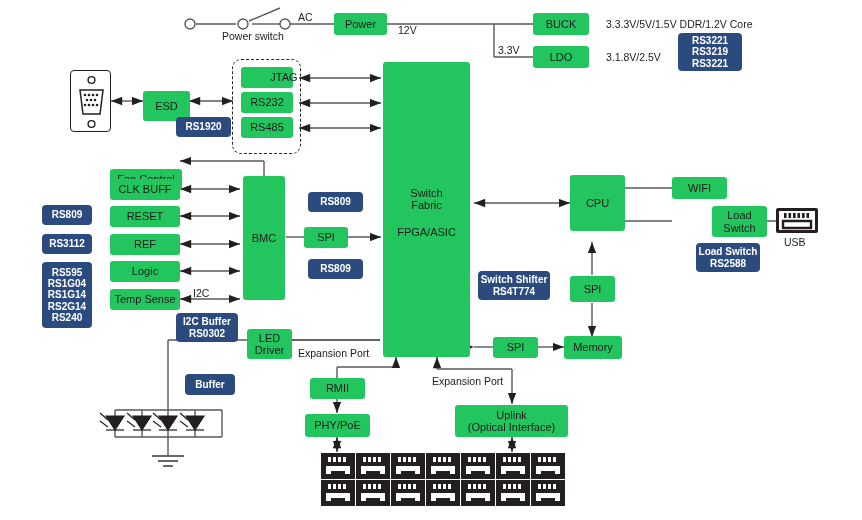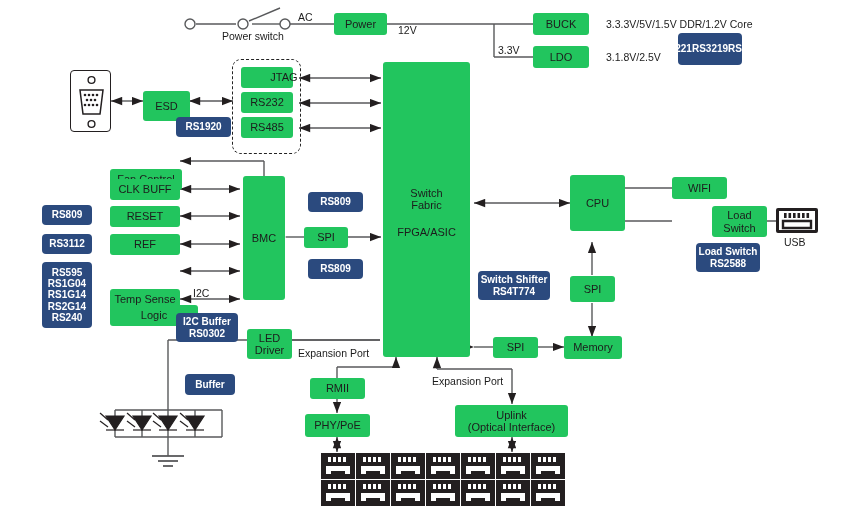--- a/index.html
+++ b/index.html
@@ -142,21 +142,21 @@
 
   <div class="lbl" style="left:222px;top:30px;">Power switch</div>
   <div class="lbl" style="left:298px;top:11px;">AC</div>
   <div class="node grey" style="left:334px;top:13px;width:53px;height:22px;">Power</div>
   <div class="lbl" style="left:398px;top:24px;">12V</div>
   <div class="lbl" style="left:498px;top:44px;">3.3V</div>
   <div class="node grey" style="left:533px;top:13px;width:56px;height:22px;">BUCK</div>
   <div class="node grey" style="left:533px;top:46px;width:56px;height:22px;">LDO</div>
   <div class="lbl" style="left:606px;top:18px;">3.3.3V/5V/1.5V DDR/1.2V Core</div>
   <div class="lbl" style="left:606px;top:51px;">3.1.8V/2.5V</div>
-  <div class="node blue" style="left:678px;top:33px;width:64px;height:32px;flex-direction:row;">
+  <div class="node blue" style="left:678px;top:33px;width:64px;height:38px;flex-direction:column;">
     <span>RS3221</span>
     <span>RS3219</span>
     <span>RS3221</span>
   </div>
 
   <div class="db9" style="left:70px;top:70px;width:41px;height:62px;">
     <svg width="41" height="62" viewBox="0 0 41 62">
       <circle cx="20.5" cy="9" r="3.4" fill="#fff" stroke="#231f20" stroke-width="1.4"></circle>
       <circle cx="20.5" cy="53" r="3.4" fill="#fff" stroke="#231f20" stroke-width="1.4"></circle>
       <path d="M9,19 L32,19 L29,43 L12,43 Z" fill="#fff" stroke="#231f20" stroke-width="1.5"></path>
@@ -181,21 +181,21 @@
 
   <div class="dashed" style="left:232px;top:59px;width:69px;height:95px;"></div>
   <div class="node grey" style="left:241px;top:67px;width:52px;height:21px;padding-left:34px;">JTAG</div>
   <div class="node grey" style="left:241px;top:92px;width:52px;height:21px;">RS232</div>
   <div class="node grey" style="left:241px;top:117px;width:52px;height:21px;">RS485</div>
 
   <div class="node grey" style="left:110px;top:151px;width:72px;height:21px;margin-top:18px;">Fan Control</div>
   <div class="node grey" style="left:110px;top:179px;width:70px;height:21px;">CLK BUFF</div>
   <div class="node grey" style="left:110px;top:206px;width:70px;height:21px;">RESET</div>
   <div class="node grey" style="left:110px;top:234px;width:70px;height:21px;">REF</div>
-  <div class="node grey" style="left:110px;top:261px;width:88px;height:21px;margin-top:44px;">Logic</div>
+  <div class="node grey" style="left:110px;top:261px;width:70px;height:21px;">Logic</div>
   <div class="node grey" style="left:110px;top:289px;width:70px;height:21px;">Temp Sense</div>
   <div class="lbl" style="left:193px;top:287px;">I2C</div>
 
   <div class="node grey" style="left:243px;top:176px;width:42px;height:124px;">BMC</div>
 
   <div class="node grey" style="left:304px;top:227px;width:44px;height:21px;">SPI</div>
   <div class="node blue" style="left:308px;top:192px;width:55px;height:20px;">RS809</div>
   <div class="node blue" style="left:308px;top:259px;width:55px;height:20px;">RS809</div>
 
   <div class="node blue" style="left:42px;top:205px;width:50px;height:20px;">RS809</div>

